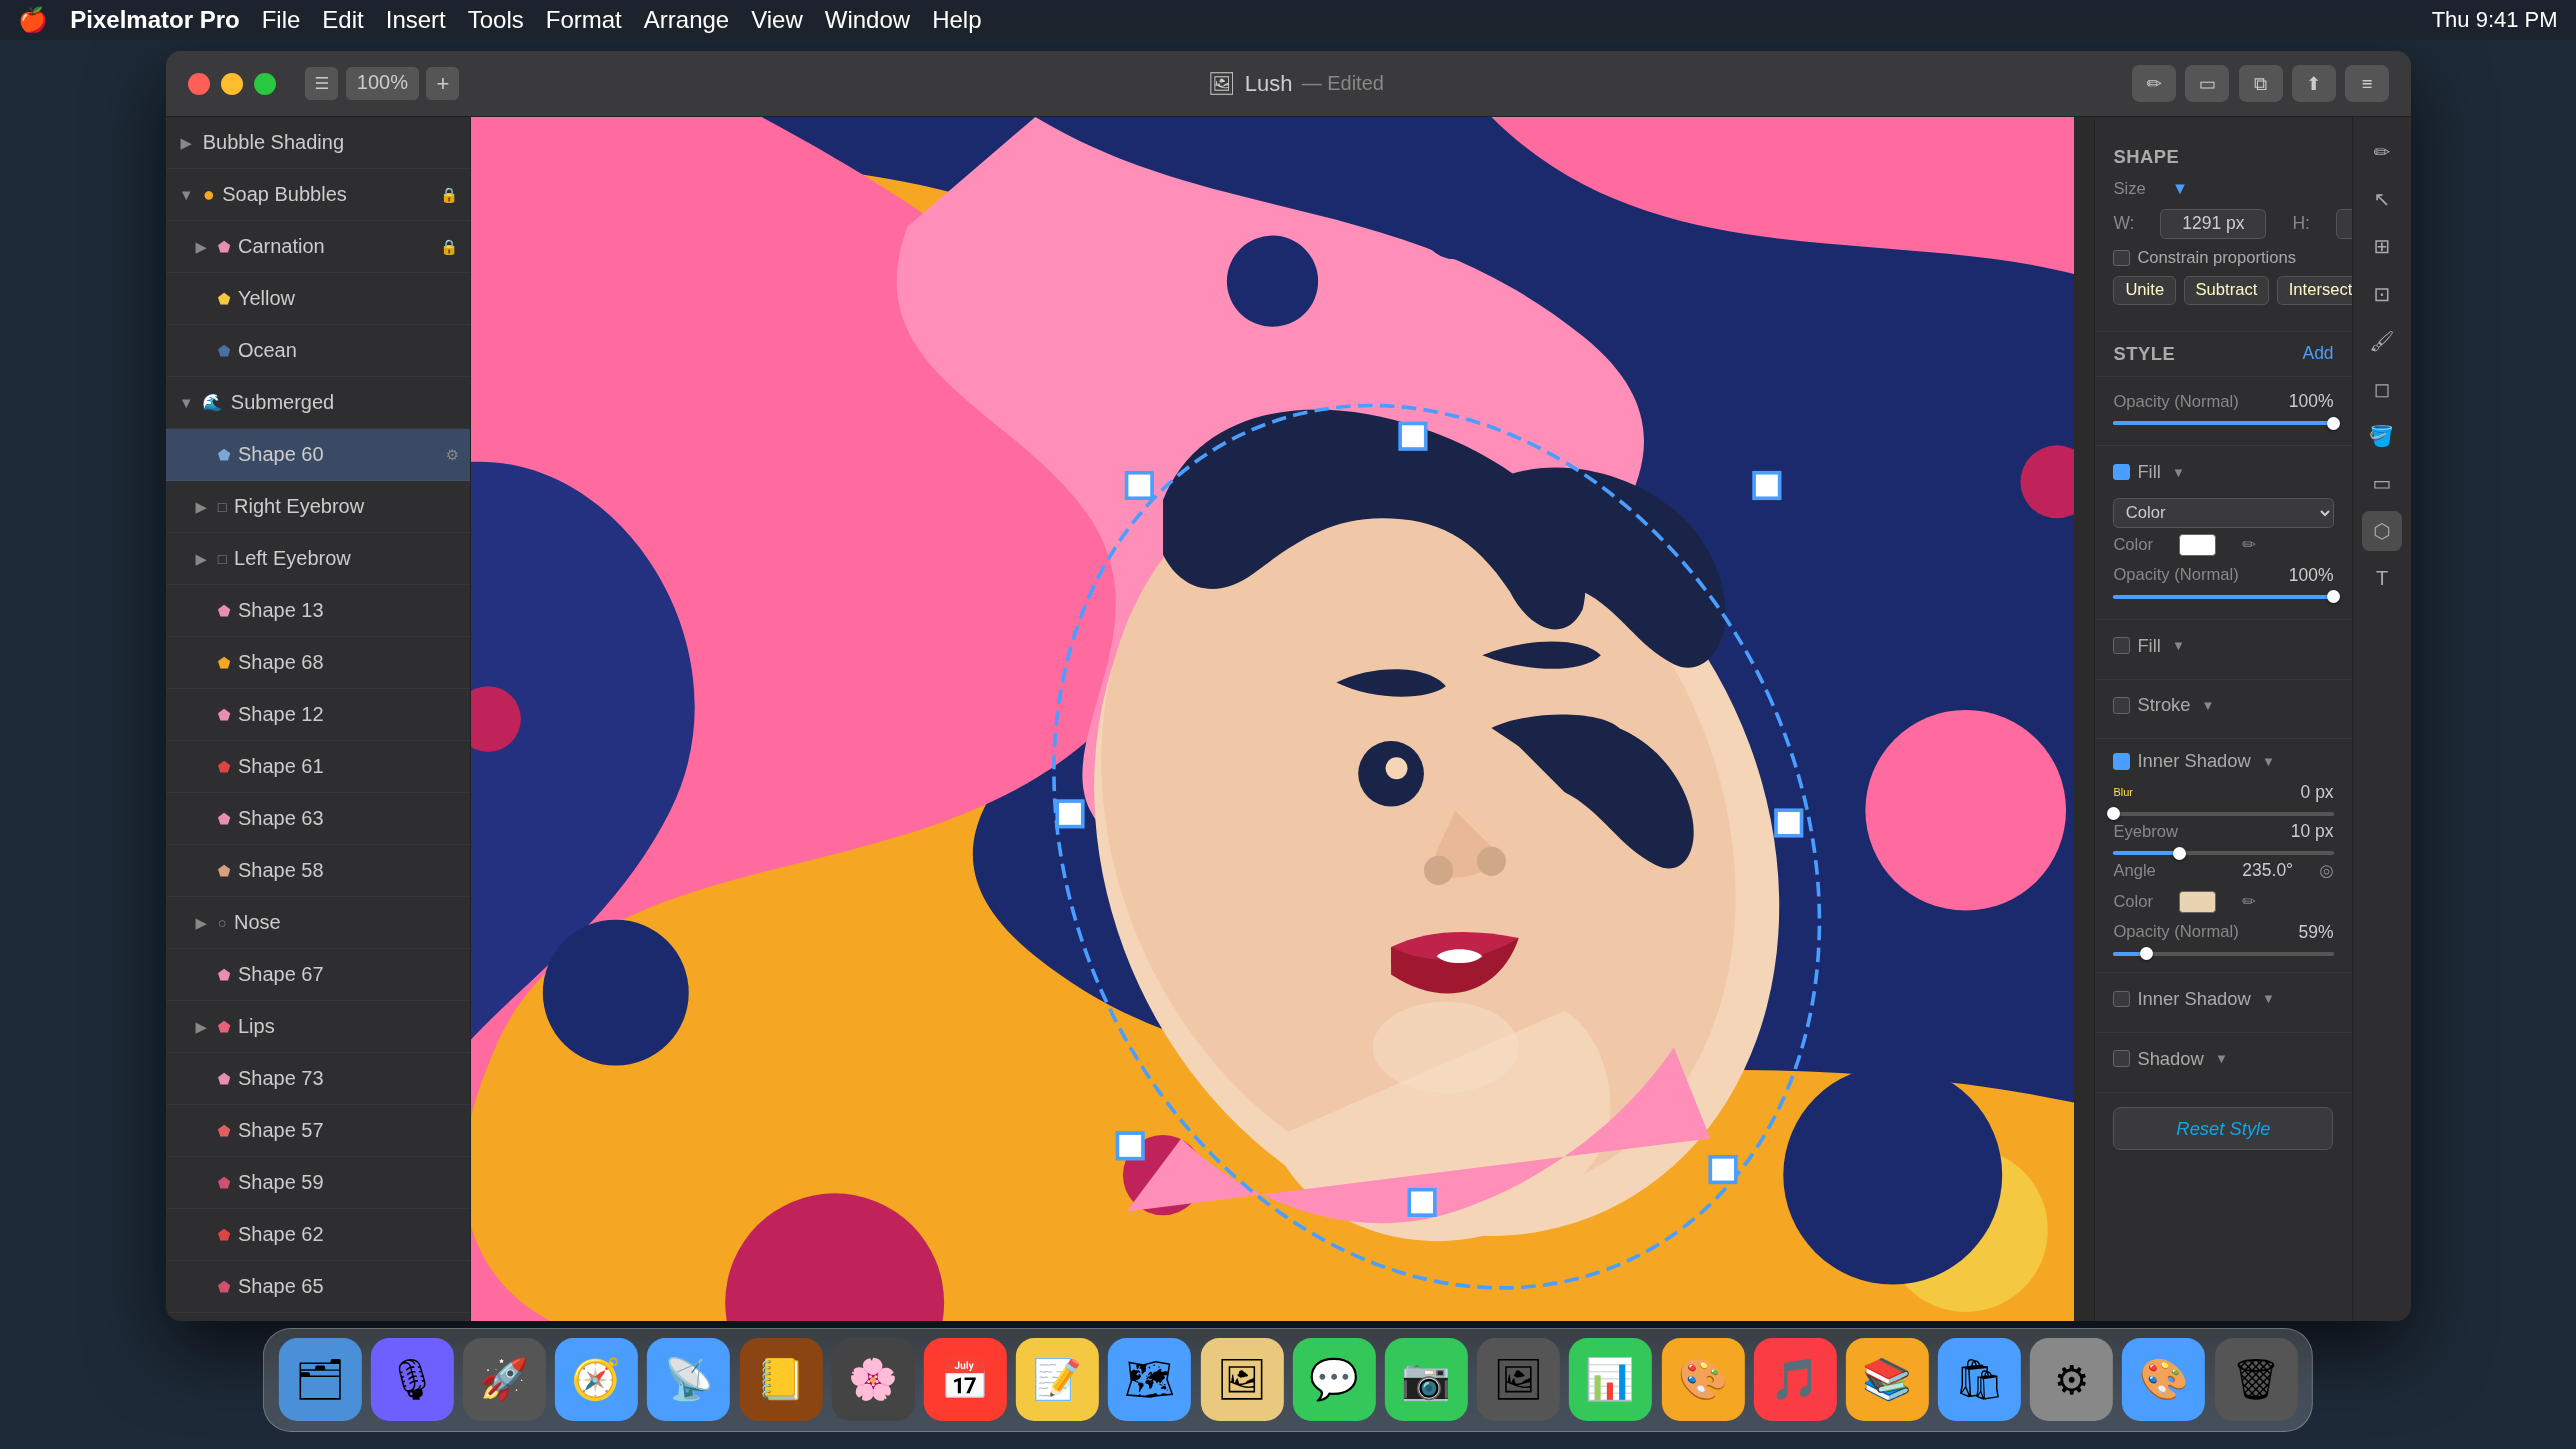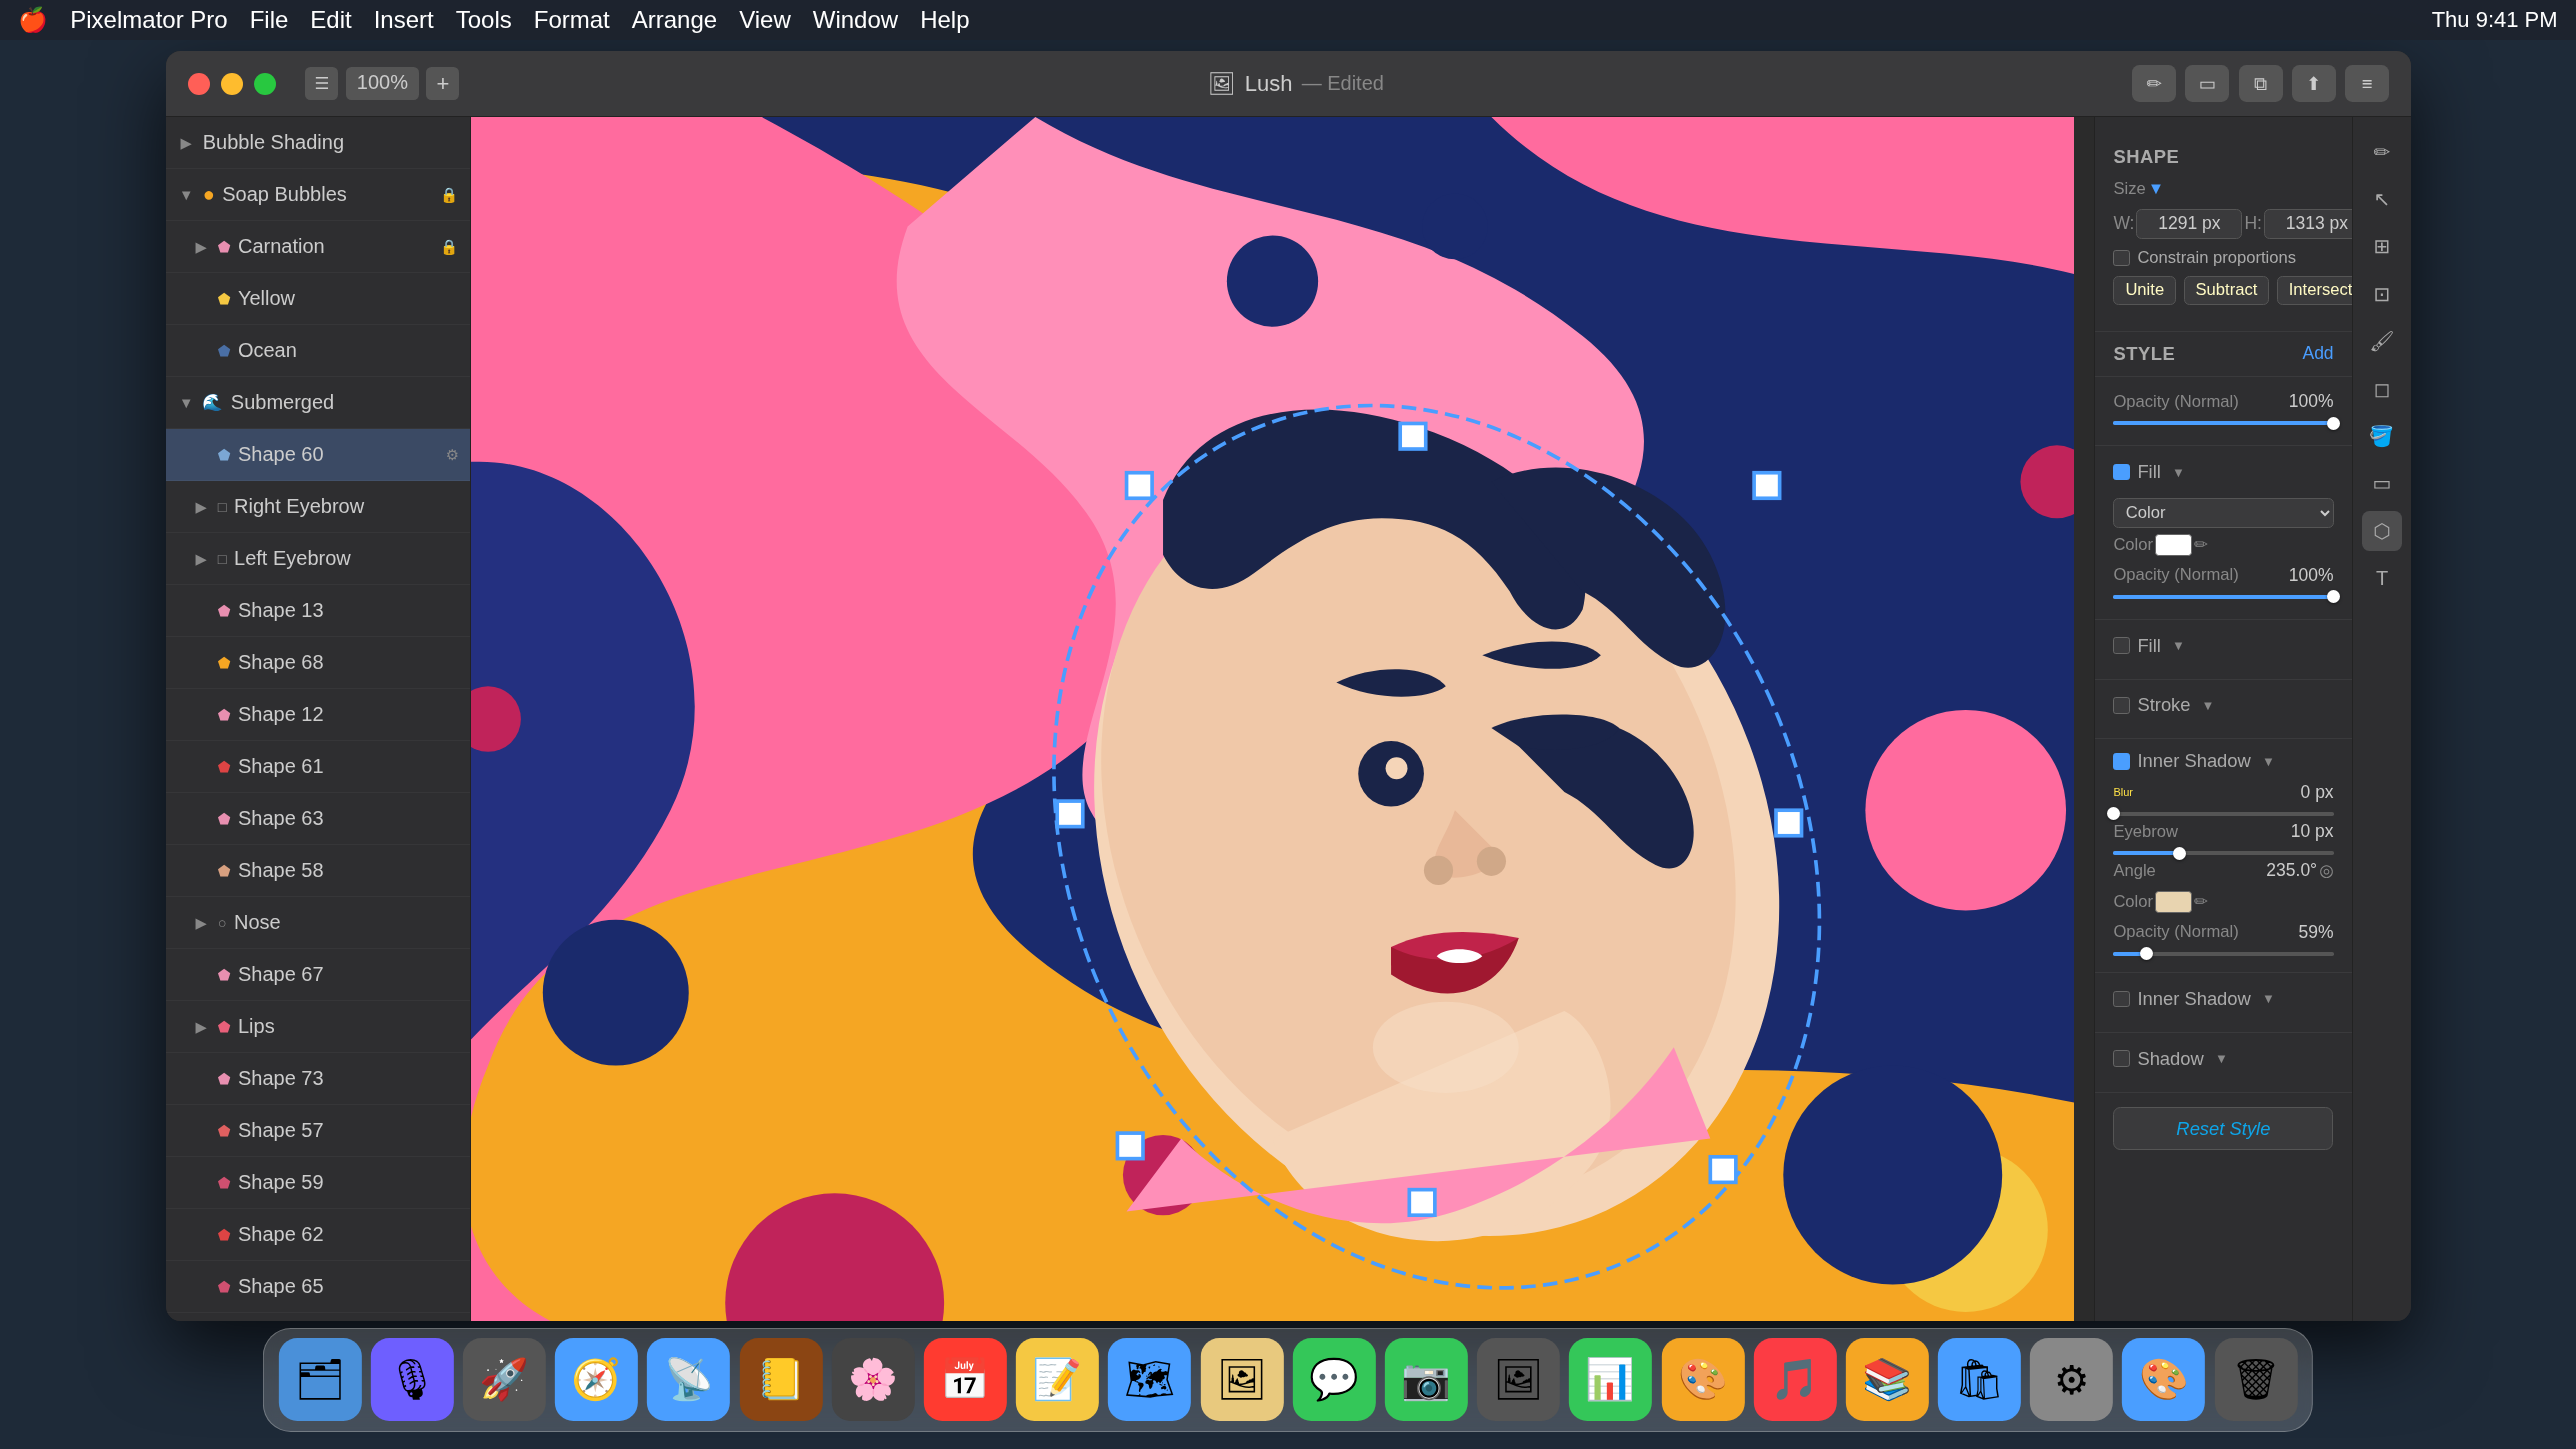--- a/index.html
+++ b/index.html
@@ -22,21 +22,21 @@
       padding: 0 18.4px;
       position: absolute;
       top: 0;
       left: 0;
       z-index: 100;
       color: #fff;
       font-size: 24px;
       gap: 22px;
     }
     .menubar-item { cursor: pointer; white-space: nowrap; }
-    .menubar-item.app-name { font-weight: 400; }
+    .menubar-item.app-name { font-weight: 700; }
 
     
     .dock {
       position: absolute;
       bottom: 18.4px;
       left: 50%;
       transform: translateX(-50%);
       background: rgba(255,255,255,0.18);
       border-radius: 28px;
       border: 0.9px solid rgba(255,255,255,0.25);
@@ -221,21 +221,21 @@
       color: #aaa;
       font-size: 18.4px;
       font-weight: 600;
       margin-bottom: 11px;
       text-transform: uppercase;
       letter-spacing: 0.5px;
     }
     .panel-row {
       display: flex;
       align-items: center;
-      gap: 2px;
+      gap: 26px;
       margin-bottom: 9.2px;
     }
     .panel-label {
       color: #888;
       font-size: 17.5px;
       width: 22px;
     }
     .panel-input {
       background: #3a3a3c;
       border: 0.9px solid #555;

